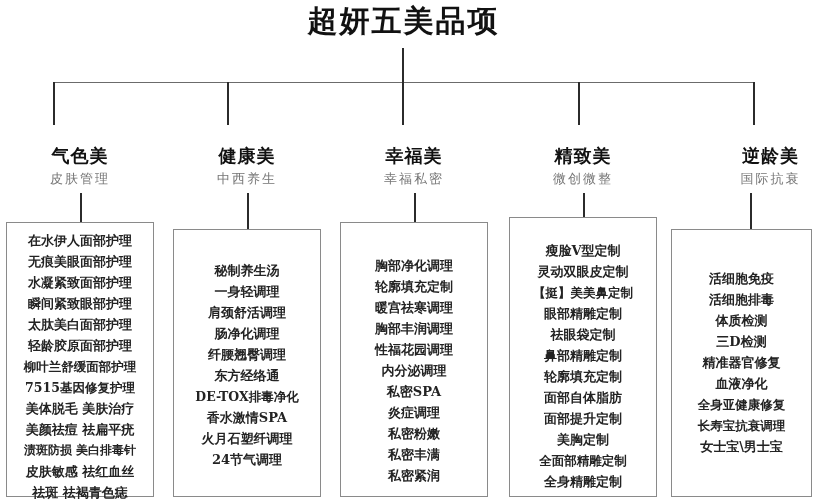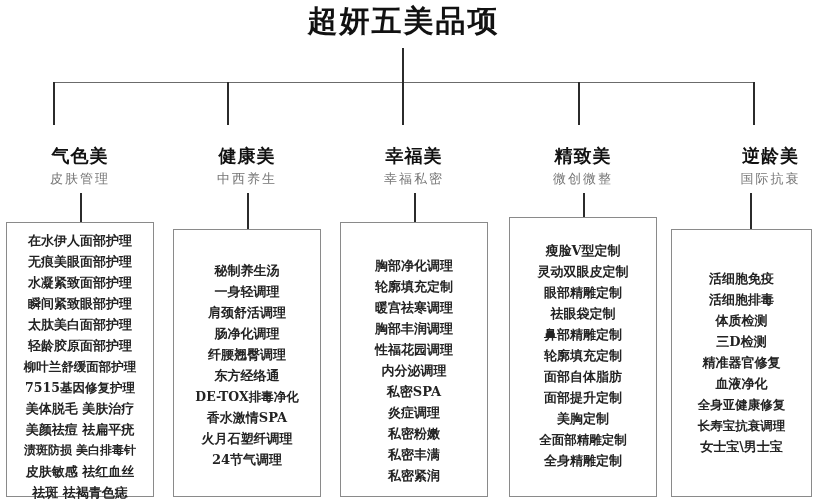--- a/index.html
+++ b/index.html
@@ -171,20 +171,21 @@
   <div class="col" style="left:509px;width:148px;">
     <div class="col-head">
       <div class="col-title">精致美</div>
       <div class="col-sub">微创微整</div>
     </div>
   </div>
   <div class="box" style="left:509px;top:217px;width:148px;height:280px;">
     <div class="items" style="top:22px;">
       <div class="item">瘦脸V型定制</div>
       <div class="item">灵动双眼皮定制</div>
+      <div class="item" style="font-size:12.5px;">【挺】美美鼻定制</div>
       <div class="item">眼部精雕定制</div>
       <div class="item">祛眼袋定制</div>
       <div class="item">鼻部精雕定制</div>
       <div class="item">轮廓填充定制</div>
       <div class="item">面部自体脂肪</div>
       <div class="item">面部提升定制</div>
       <div class="item">美胸定制</div>
       <div class="item" style="font-size:12.5px;">全面部精雕定制</div>
       <div class="item">全身精雕定制</div>
     </div>

